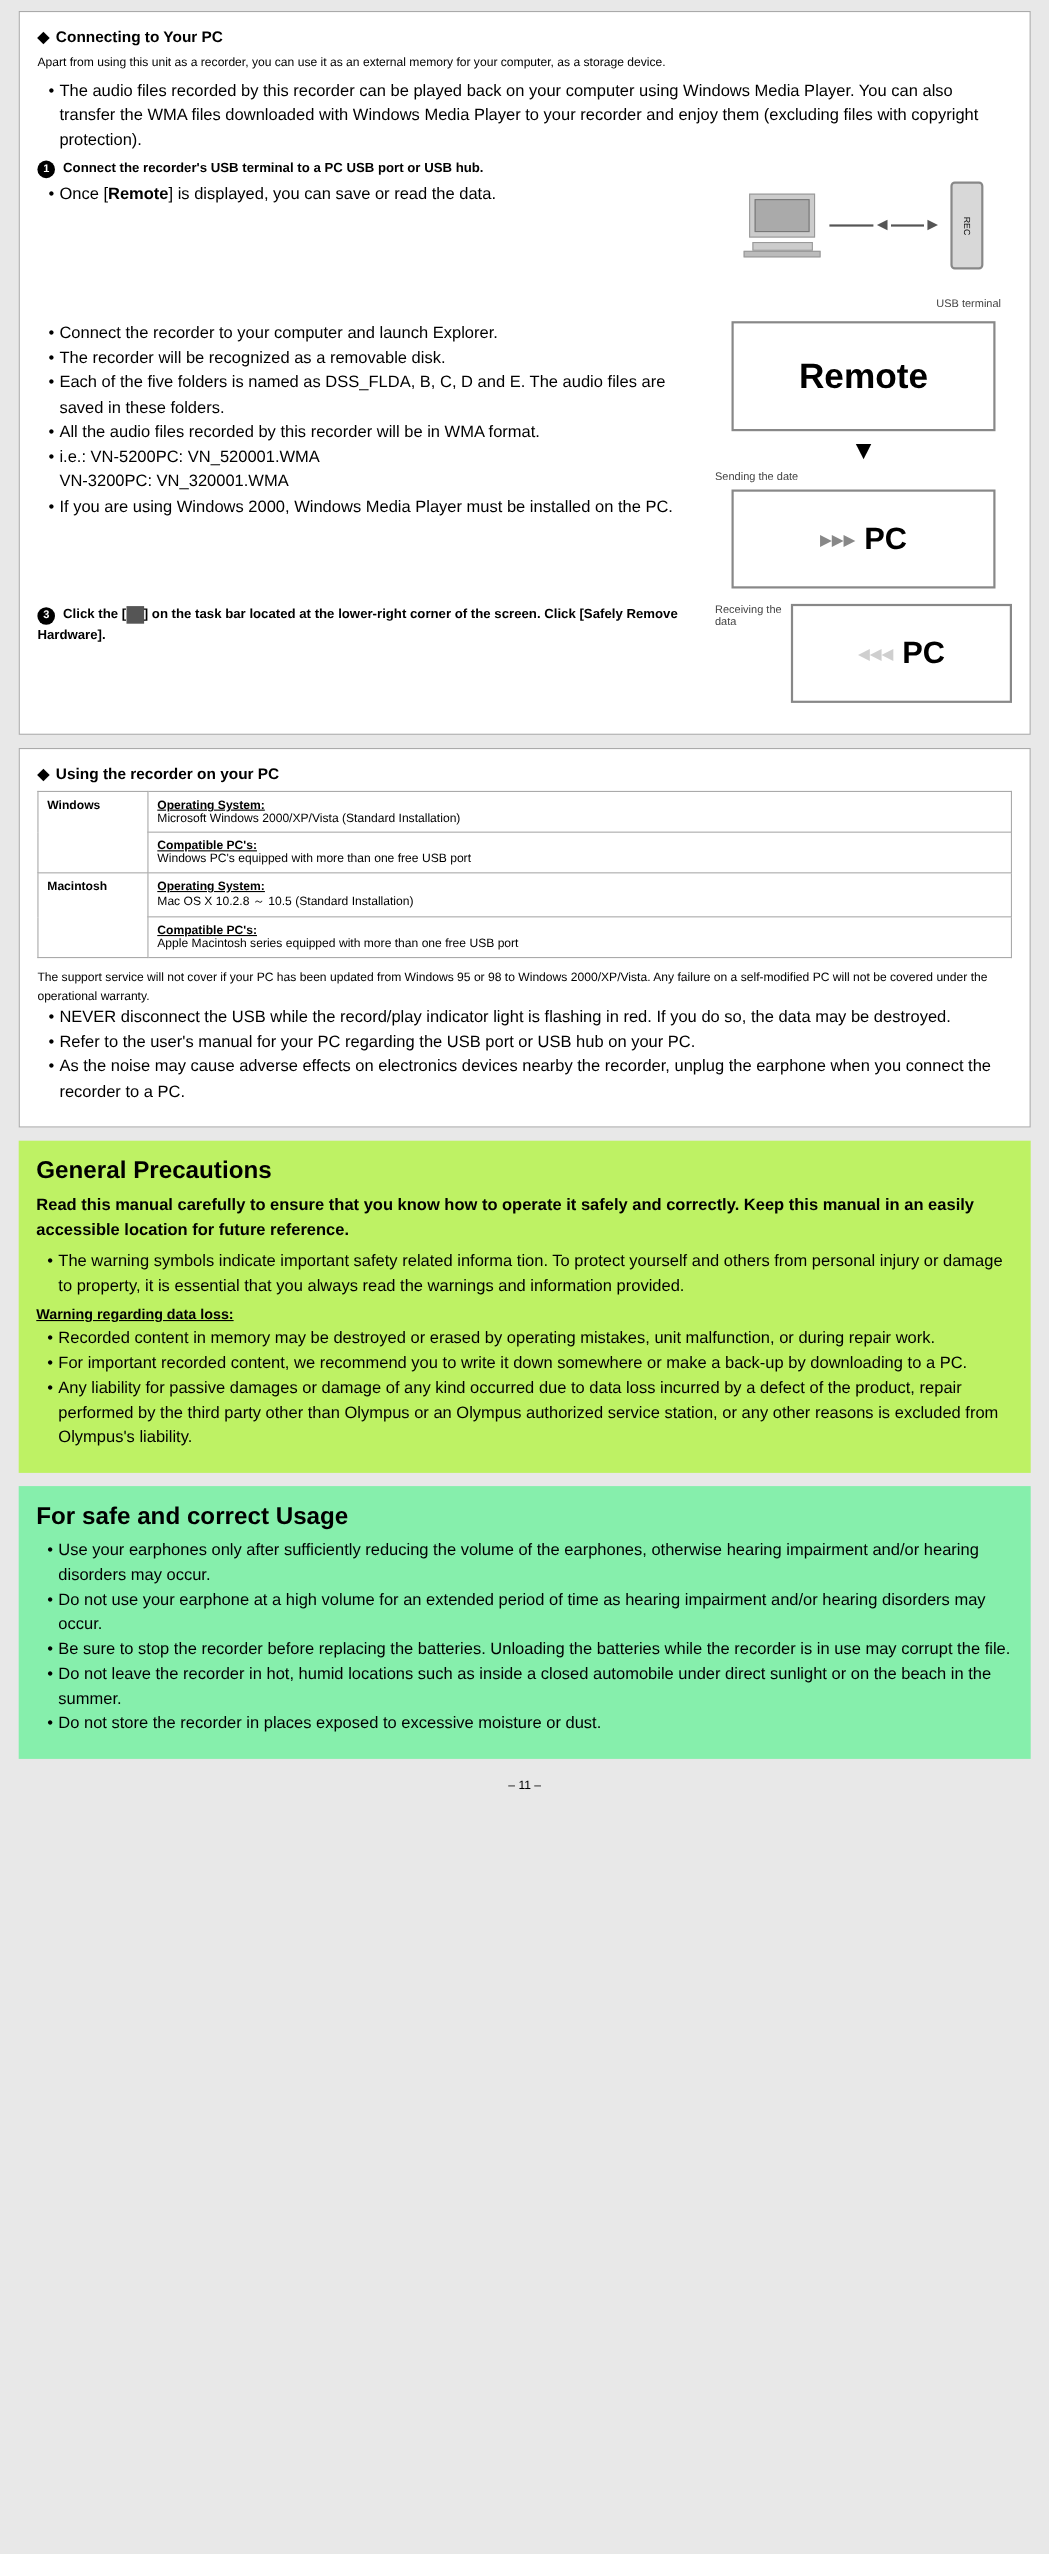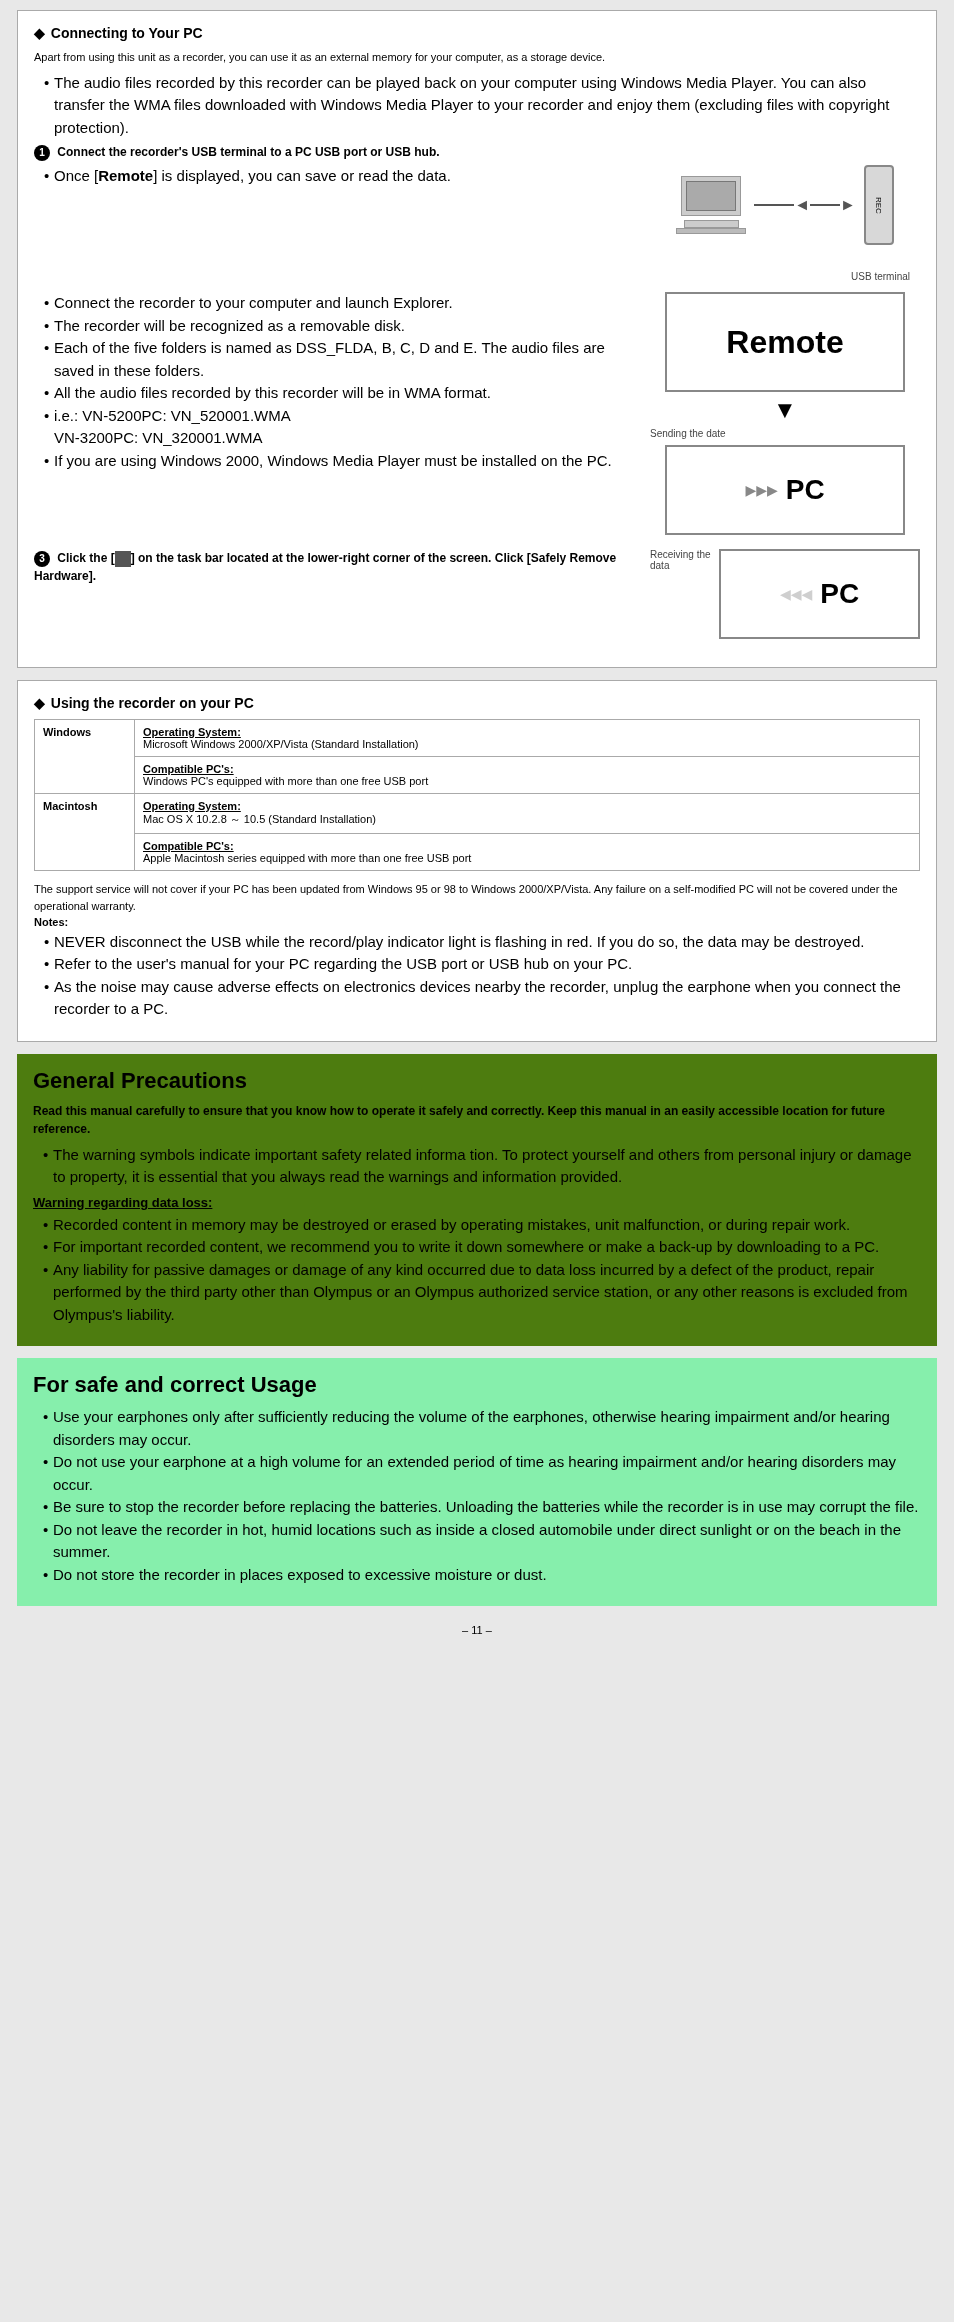--- a/index.html
+++ b/index.html
@@ -208,31 +208,31 @@
     }
     .notes-section {
       font-size: 11px;
       line-height: 1.5;
     }
     .notes-section .note-title {
       font-weight: bold;
     }
     
     .general-precautions {
-      background: #4d7c0f;
+      background: #bef264;
       padding: 14px 16px 14px 16px;
     }
     .gp-title {
       font-size: 22px;
       font-weight: bold;
       color: #000;
       margin-bottom: 8px;
     }
     .gp-bold-intro {
-      font-size: 12px;
+      font-size: 15px;
       font-weight: bold;
       margin-bottom: 6px;
       line-height: 1.5;
     }
     .warning-title {
       font-size: 13px;
       font-weight: bold;
       text-decoration: underline;
       margin-bottom: 4px;
       margin-top: 6px;
@@ -392,21 +392,20 @@
         <tr>
           <td>
             <div class="os-header">Compatible PC's:</div>
             <div>Apple Macintosh series equipped with more than one free USB port</div>
           </td>
         </tr>
       </tbody>
     </table>
     <div class="notes-section">
       <p>The support service will not cover if your PC has been updated from Windows 95 or 98 to Windows 2000/XP/Vista. Any failure on a self-modified PC will not be covered under the operational warranty.</p>
-      <p class="note-title">Notes:</p>
       <ul class="bullet-list">
         <li>NEVER disconnect the USB while the record/play indicator light is flashing in red. If you do so, the data may be destroyed.</li>
         <li>Refer to the user's manual for your PC regarding the USB port or USB hub on your PC.</li>
         <li>As the noise may cause adverse effects on electronics devices nearby the recorder, unplug the earphone when you connect the recorder to a PC.</li>
       </ul>
     </div>
   </div>
 
   <div class="general-precautions">
     <div class="gp-title">General Precautions</div>

